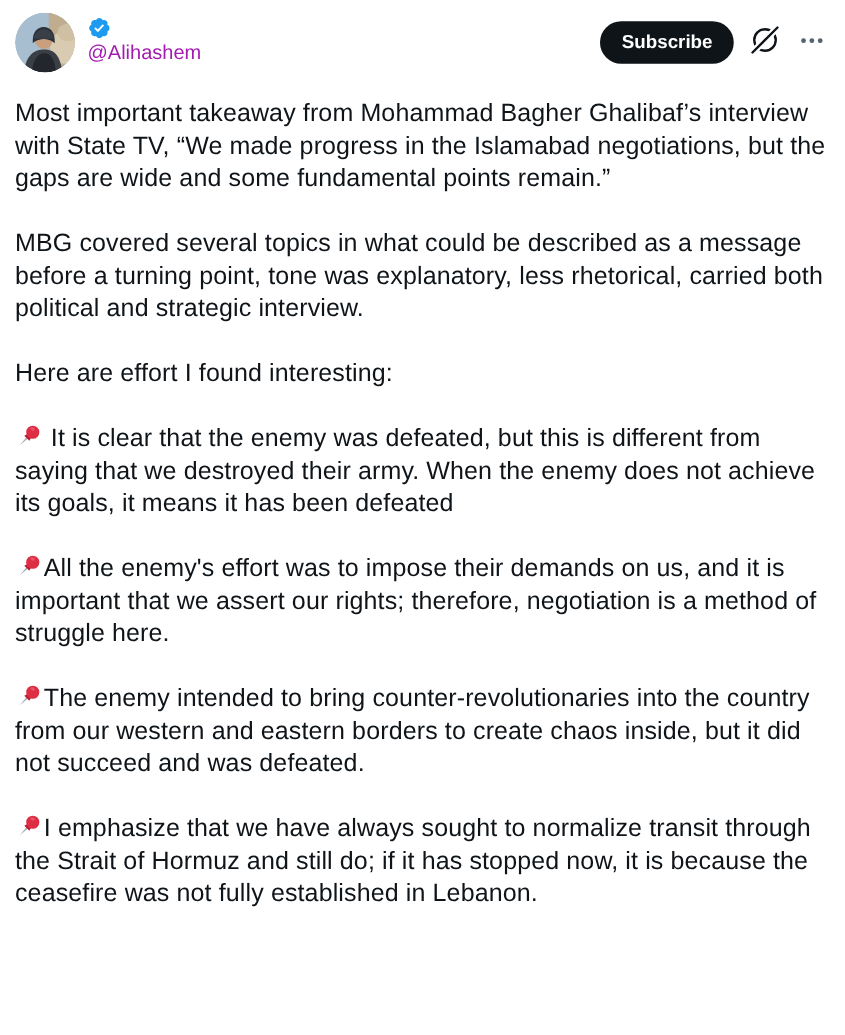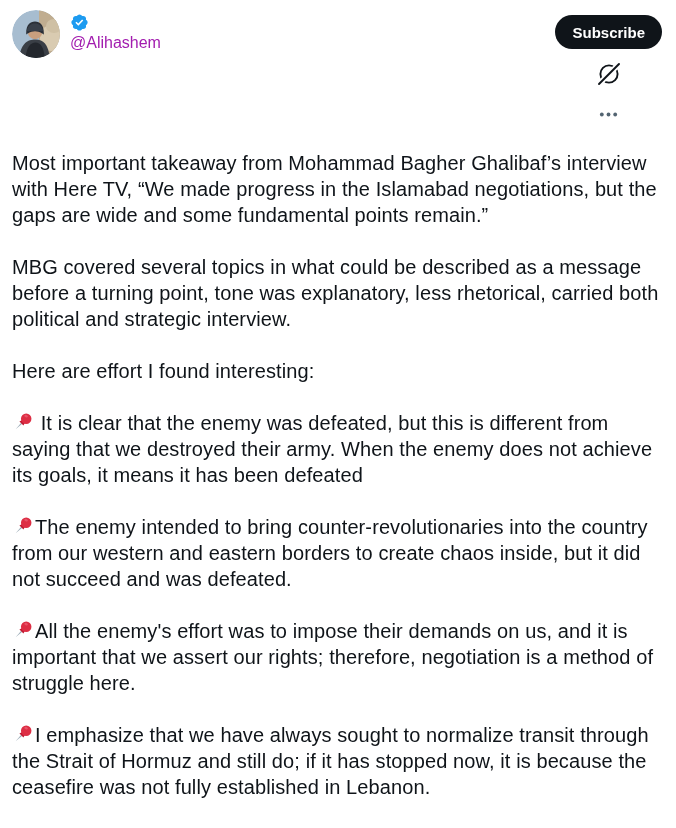--- a/index.html
+++ b/index.html
@@ -46,21 +46,20 @@
     color: #a21caf;
     font-weight: 400;
     cursor: pointer;
   }
   .actions {
     margin-left: auto;
     display: flex;
     align-items: center;
     gap: 8px;
     padding-top: 5px;
-    flex-direction: column;
   }
   .subscribe-btn {
     background: #0f1419;
     color: #ffffff;
     border: none;
     border-radius: 17px;
     height: 34px;
     padding: 0 17px;
     font-family: "Liberation Sans", sans-serif;
     font-weight: 700;
@@ -148,47 +147,47 @@
             <circle cx="11" cy="11" r="2"></circle>
             <circle cx="18" cy="11" r="2"></circle>
         </svg>
       </span>
     </button>
   </div>
 
 </div>
 
 <div class="tweet-text">
-    <p class="para">Most important takeaway from Mohammad Bagher Ghalibaf’s interview with Here TV, “We made progress in the Islamabad negotiations, but the gaps are wide and some fundamental points remain.”</p>
+    <p class="para">Most important takeaway from Mohammad Bagher Ghalibaf’s interview with State TV, “We made progress in the Islamabad negotiations, but the gaps are wide and some fundamental points remain.”</p>
     <p class="para">MBG covered several topics in what could be described as a message before a turning point, tone was explanatory, less rhetorical, carried both political and strategic interview.</p>
     <p class="para">Here are effort I found interesting:</p>
     <p class="para"><svg class="pin-svg" width="22" height="22" viewBox="0 0 36 36" aria-hidden="true">
         <g transform="rotate(45 18 18)">
           <path d="M16.8 21 L19.2 21 L18 35 Z" fill="#99aab5"></path>
           <path d="M13.4 21.6 L22.6 21.6 L21 15.8 L15 15.8 Z" fill="#be1931"></path>
           <circle cx="18" cy="10.6" r="8.6" fill="#dd2e44"></circle>
           <ellipse cx="14.8" cy="7.6" rx="3" ry="2.1" fill="#ea596e" opacity="0.85" transform="rotate(-25 14.8 7.6)"></ellipse>
         </g>
       </svg> It is clear that the enemy was defeated, but this is different from saying that we destroyed their army. When the enemy does not achieve its goals, it means it has been defeated</p>
     <p class="para"><svg class="pin-svg" width="22" height="22" viewBox="0 0 36 36" aria-hidden="true">
         <g transform="rotate(45 18 18)">
           <path d="M16.8 21 L19.2 21 L18 35 Z" fill="#99aab5"></path>
           <path d="M13.4 21.6 L22.6 21.6 L21 15.8 L15 15.8 Z" fill="#be1931"></path>
           <circle cx="18" cy="10.6" r="8.6" fill="#dd2e44"></circle>
           <ellipse cx="14.8" cy="7.6" rx="3" ry="2.1" fill="#ea596e" opacity="0.85" transform="rotate(-25 14.8 7.6)"></ellipse>
         </g>
-      </svg>The enemy intended to bring counter-revolutionaries into the country from our western and eastern borders to create chaos inside, but it did not succeed and was defeated.</p>
+      </svg>All the enemy's effort was to impose their demands on us, and it is important that we assert our rights; therefore, negotiation is a method of struggle here.</p>
     <p class="para"><svg class="pin-svg" width="22" height="22" viewBox="0 0 36 36" aria-hidden="true">
         <g transform="rotate(45 18 18)">
           <path d="M16.8 21 L19.2 21 L18 35 Z" fill="#99aab5"></path>
           <path d="M13.4 21.6 L22.6 21.6 L21 15.8 L15 15.8 Z" fill="#be1931"></path>
           <circle cx="18" cy="10.6" r="8.6" fill="#dd2e44"></circle>
           <ellipse cx="14.8" cy="7.6" rx="3" ry="2.1" fill="#ea596e" opacity="0.85" transform="rotate(-25 14.8 7.6)"></ellipse>
         </g>
-      </svg>All the enemy's effort was to impose their demands on us, and it is important that we assert our rights; therefore, negotiation is a method of struggle here.</p>
+      </svg>The enemy intended to bring counter-revolutionaries into the country from our western and eastern borders to create chaos inside, but it did not succeed and was defeated.</p>
     <p class="para"><svg class="pin-svg" width="22" height="22" viewBox="0 0 36 36" aria-hidden="true">
         <g transform="rotate(45 18 18)">
           <path d="M16.8 21 L19.2 21 L18 35 Z" fill="#99aab5"></path>
           <path d="M13.4 21.6 L22.6 21.6 L21 15.8 L15 15.8 Z" fill="#be1931"></path>
           <circle cx="18" cy="10.6" r="8.6" fill="#dd2e44"></circle>
           <ellipse cx="14.8" cy="7.6" rx="3" ry="2.1" fill="#ea596e" opacity="0.85" transform="rotate(-25 14.8 7.6)"></ellipse>
         </g>
       </svg>I emphasize that we have always sought to normalize transit through the Strait of Hormuz and still do; if it has stopped now, it is because the ceasefire was not fully established in Lebanon.</p>
   </div>
 

